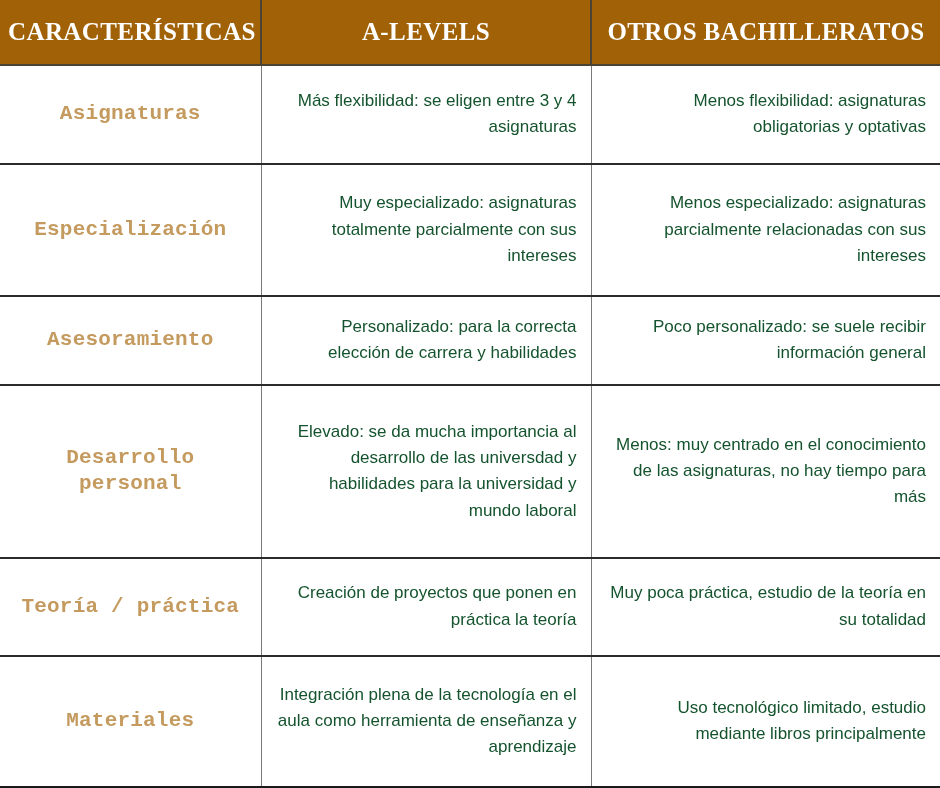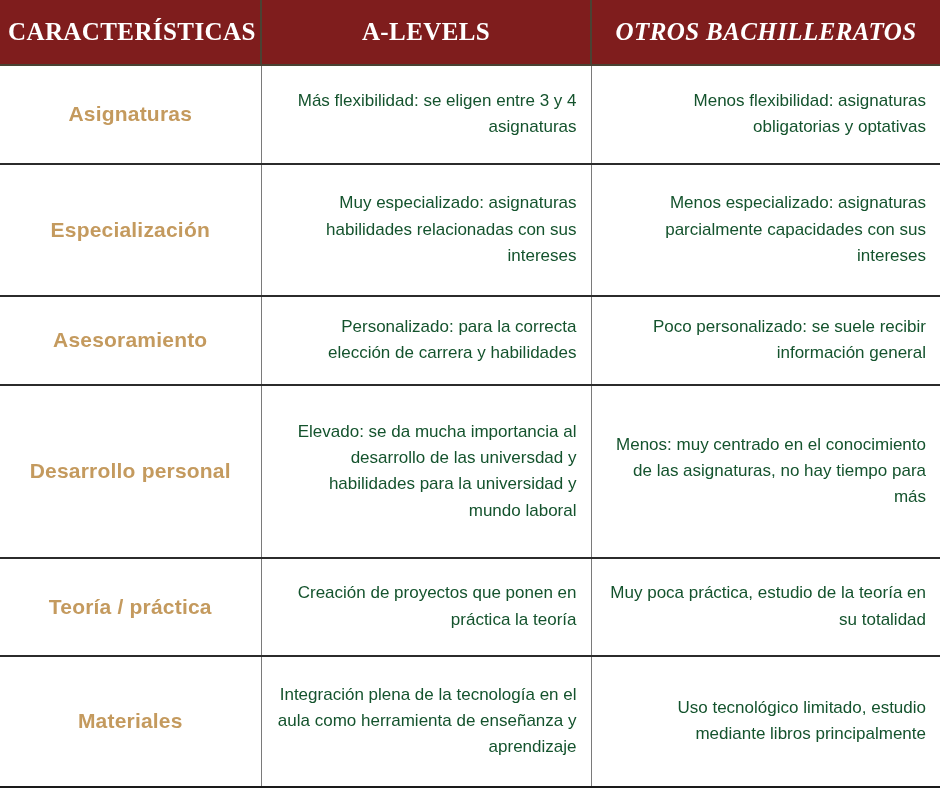--- a/index.html
+++ b/index.html
@@ -23,35 +23,35 @@
     background: #ffffff;
   }
 
   
   .col-feature  { width: 261px; }
   .col-alevels  { width: 330px; }
   .col-others   { width: 349px; }
 
   
   .table-head th {
-    background: #7f1d1d;
+    background: #a16207;
     color: #ffffff;
     font-family: "Liberation Serif", "DejaVu Serif", serif;
     font-weight: bold;
     font-size: 25px;
     letter-spacing: 0.4px;
     text-align: center;
     vertical-align: middle;
     height: 65px;
     padding: 0 8px;
     box-sizing: border-box;
     border-right: 2px solid #4a4233;
     border-bottom: 2px solid #4a4233;
   }
-  .table-head th:last-child { border-right: none; font-style: italic; }
+  .table-head th:last-child { border-right: none; }
 
   
   .table-body tr {
     border-bottom: 2px solid #2b2b2b;
   }
   .table-body tr:last-child {
     border-bottom: 2px solid #1a1a1a;
   }
 
   .table-body td {
@@ -61,21 +61,21 @@
     box-sizing: border-box;
     border-right: 1px solid #7a7a7a;
     border-bottom: 2px solid #2b2b2b;
     background: #ffffff;
   }
   .table-body td:last-child { border-right: none; }
   .table-body tr:last-child td { border-bottom: 2px solid #1a1a1a; }
 
   
   td.feature-cell {
-    font-family: Liberation Sans, sans-serif;
+    font-family: Liberation Mono, monospace;
     font-weight: bold;
     font-size: 21px;
     color: #c49a5e;
     line-height: 1.25;
     letter-spacing: 0.2px;
     margin-left: 48px;
   }
 
   
   td.content-cell {
@@ -116,22 +116,22 @@
   <tbody class="table-body">
 
     <tr class="row-h-1">
       <td class="feature-cell">Asignaturas</td>
       <td class="content-cell">Más flexibilidad: se eligen entre 3 y 4 asignaturas</td>
       <td class="content-cell">Menos flexibilidad: asignaturas obligatorias y optativas</td>
     </tr>
 
     <tr class="row-h-2">
       <td class="feature-cell">Especialización</td>
-      <td class="content-cell">Muy especializado: asignaturas habilidades relacionadas con sus intereses</td>
-      <td class="content-cell">Menos especializado: asignaturas parcialmente capacidades con sus intereses</td>
+      <td class="content-cell">Muy especializado: asignaturas totalmente parcialmente con sus intereses</td>
+      <td class="content-cell">Menos especializado: asignaturas parcialmente relacionadas con sus intereses</td>
     </tr>
 
     <tr class="row-h-3">
       <td class="feature-cell">Asesoramiento</td>
       <td class="content-cell">Personalizado: para la correcta elección de carrera y habilidades</td>
       <td class="content-cell">Poco personalizado: se suele recibir información general</td>
     </tr>
 
     <tr class="row-h-4">
       <td class="feature-cell">Desarrollo personal</td>

